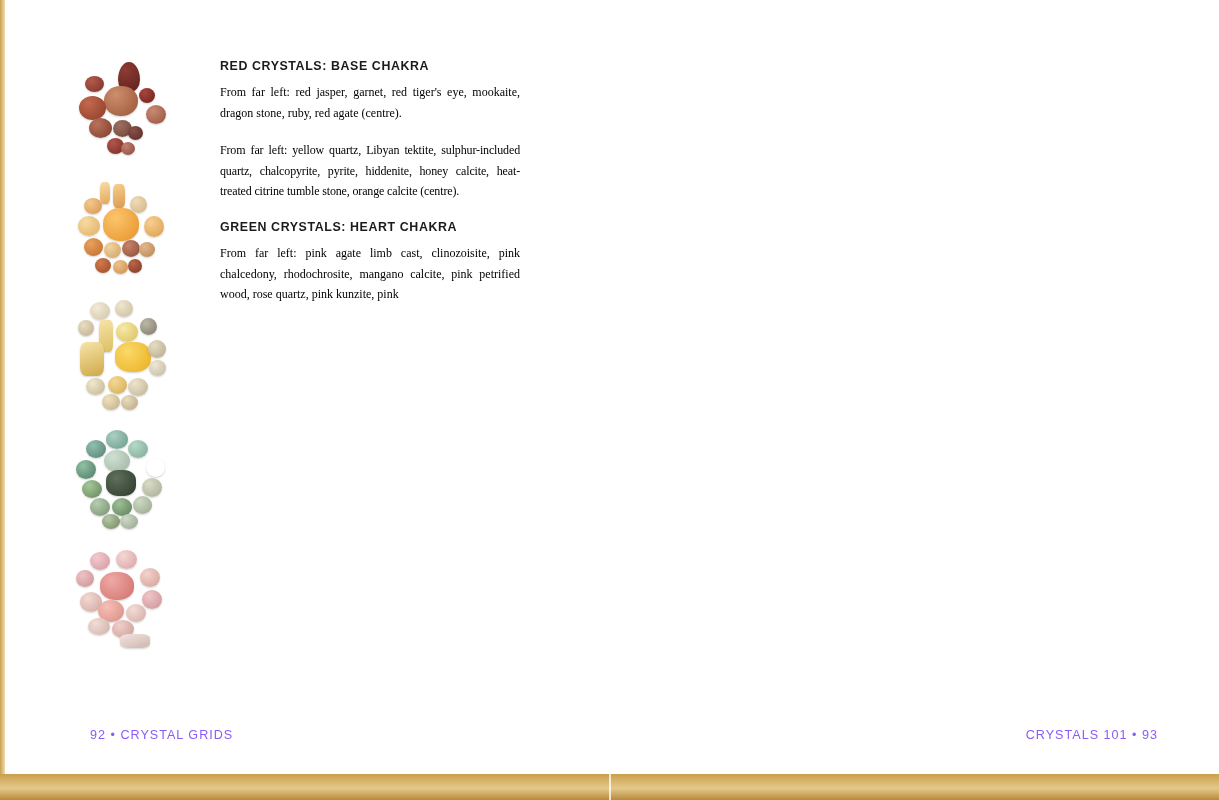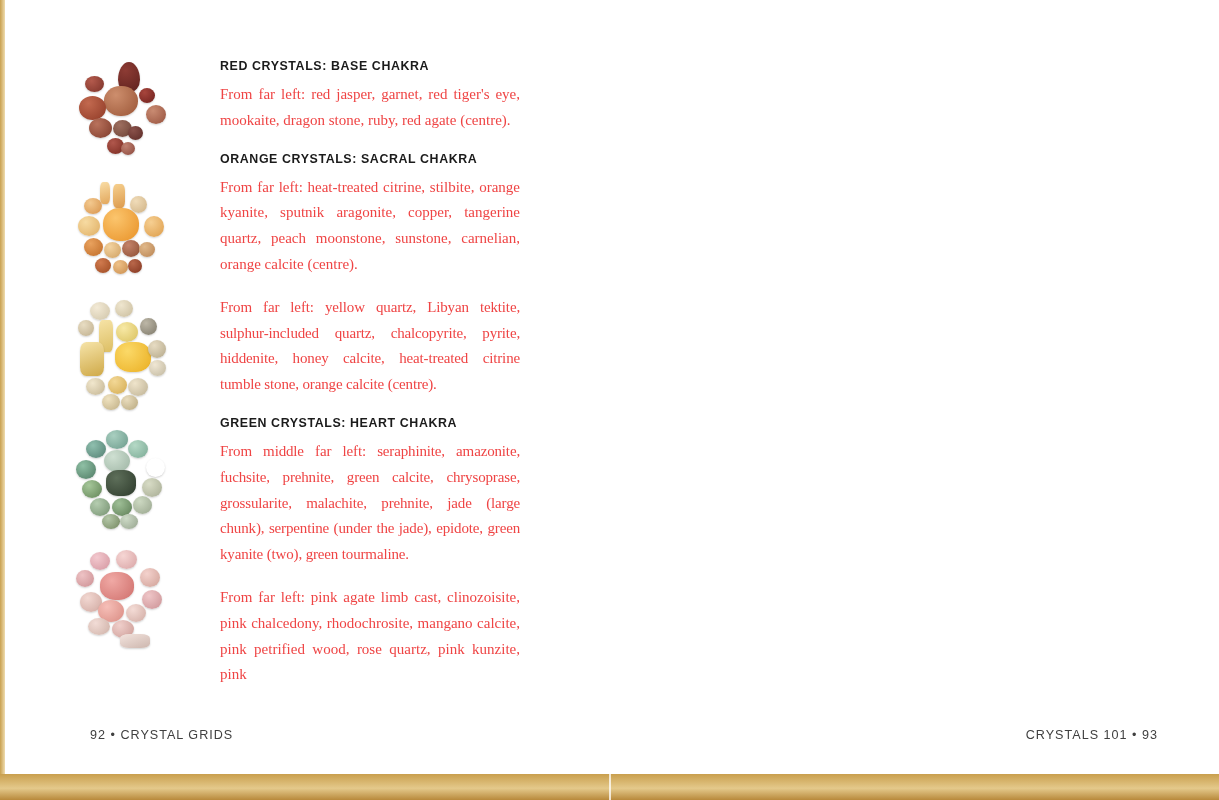--- a/index.html
+++ b/index.html
@@ -77,39 +77,39 @@
     font-family: "Liberation Sans", sans-serif;
     font-size: 12.4px;
     letter-spacing: 0.6px;
     font-weight: 700;
     color: #1b1b1b;
     margin: 0 0 6px 0;
     line-height: 1.45;
   }
   p.section-body {
     font-family: "Liberation Serif", serif;
-    font-size: 15px;
+    font-size: 12px;
     line-height: 1.72;
-    color: #ef4444;
+    color: #000000;
     margin: 0 0 17px 0;
     text-align: justify;
   }
   p.section-body.tight {
     letter-spacing: -0.15px;
   }
   .block { margin-bottom: 2px; }
 
   
   .folio {
     position: absolute;
     bottom: 32px;
     font-family: "Liberation Sans", sans-serif;
     font-size: 12.6px;
     letter-spacing: 1px;
-    color: #404040;
+    color: #8b5cf6;
   }
   .folio-left  { left: 74px; }
   .folio-right { right: 77px; margin-top: 44px; }
 
   
   .photo {
     position: relative;
     width: 124px;
     background: #ffffff;
     margin-bottom: 14px;
@@ -239,32 +239,27 @@
         </div>
       </div>
 
       <div class="text-col left-text">
 
         <div class="block">
           <h2 class="section-title">RED CRYSTALS: BASE CHAKRA</h2>
           <p class="section-body">From far left: red jasper, garnet, red tiger's eye, mookaite, dragon stone, ruby, red agate (centre).</p>
         </div>
 
-        <div class="block">
-          <h2 class="section-title">ORANGE CRYSTALS: SACRAL CHAKRA</h2>
-          <p class="section-body">From far left: heat-treated citrine, stilbite, orange kyanite, sputnik aragonite, copper, tangerine quartz, peach moonstone, sunstone, carnelian, orange calcite (centre).</p>
-        </div>
 
         <div class="block">
           <p class="section-body tight">From far left: yellow quartz, Libyan tektite, sulphur-included quartz, chalcopyrite, pyrite, hiddenite, honey calcite, heat-treated citrine tumble stone, orange calcite (centre).</p>
         </div>
 
         <div class="block">
           <h2 class="section-title">GREEN  CRYSTALS: HEART CHAKRA</h2>
-          <p class="section-body tight">From middle far left: seraphinite, amazonite, fuchsite, prehnite, green calcite, chrysoprase, grossularite, malachite, prehnite, jade (large chunk), serpentine (under the jade), epidote, green kyanite (two), green tourmaline.</p>
         </div>
 
         <div class="block">
           <p class="section-body">From far left: pink agate limb cast, clinozoisite, pink chalcedony, rhodochrosite, mangano calcite, pink petrified wood, rose quartz, pink kunzite, pink</p>
         </div>
 
       </div>
 
       <div class="folio folio-left">92 • CRYSTAL GRIDS</div>
     </div>

